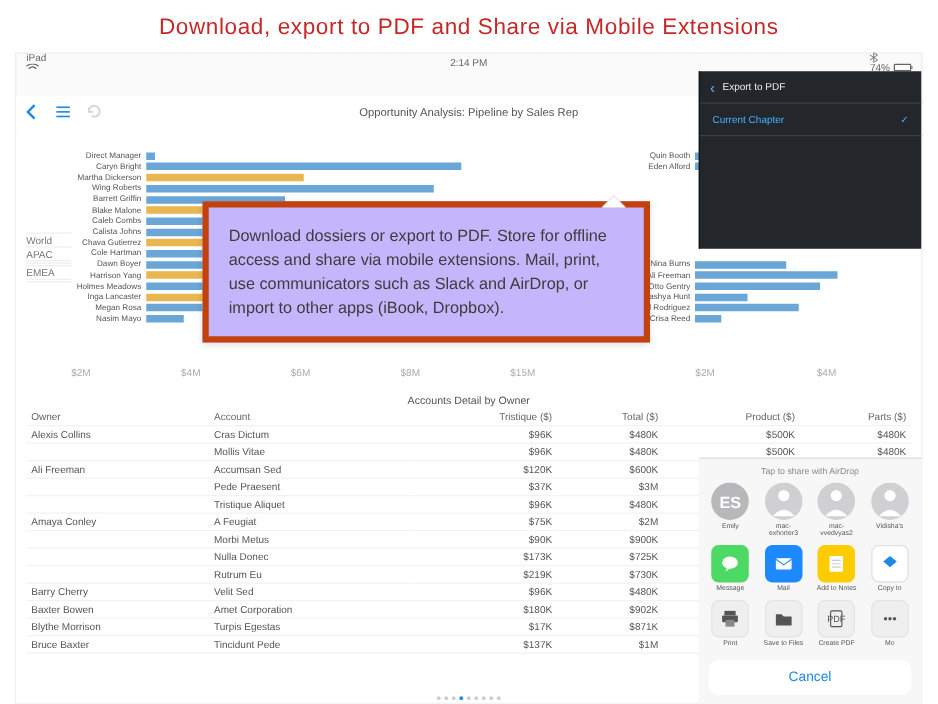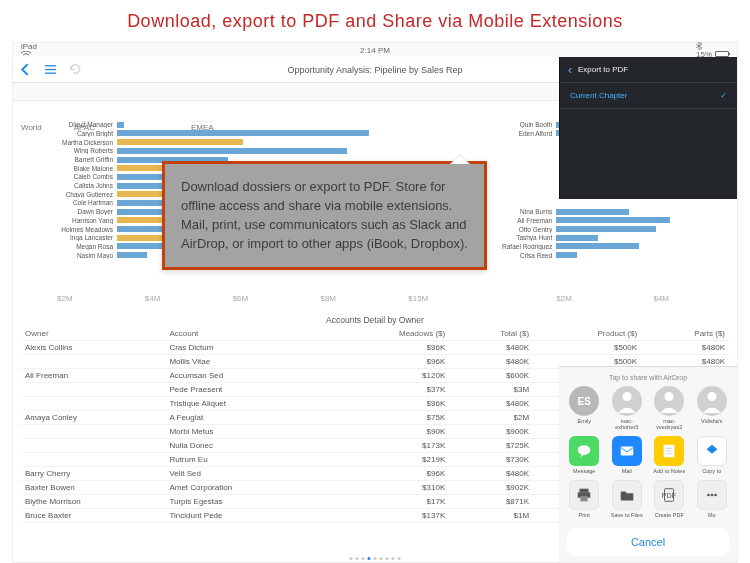--- a/index.html
+++ b/index.html
@@ -6,38 +6,38 @@
 html, body { width: 750px; height: 563px; background: #fff; overflow: hidden; position: relative; }
 .title-banner { text-align: center; color: #c62828; font-size: 18px; font-weight: 500; letter-spacing: .5px; padding: 11px 0 10px; }
 
 .device { position: absolute; left: 12px; right: 12px; top: 42px; bottom: 0; background:#fafafa; border:1px solid #eee; }
 
 .statusbar { display:flex; justify-content:space-between; align-items:center; height:14px; padding:0 8px; color:#666; font-size:7px; }
 .statusbar .center { position:absolute; left:50%; transform:translateX(-50%);text-align:right; } 
 .battery { display:inline-block; width:14px; height:6px; border:1px solid #666; border-radius:1px; position:relative; margin-left:3px; vertical-align:middle; }
 .battery::after{content:"";position:absolute;right:-2px;top:1px;width:1px;height:2px;background:#666;}
 
-.toolbar { display:flex; align-items:center; height:26px; border-bottom:1px solid #e0e0e0; background:#fff; padding:0 6px; position:relative;}
+.toolbar { display:flex; align-items:center; height:26px; border-bottom:1px solid #e0e0e0; background:#fff; padding:0 6px; position:relative;margin-top:20px;}
 .toolbar .left, .toolbar .right { display:flex; gap:12px; align-items:center; color:#1e88e5;}
 .toolbar .right { margin-left:auto; }
 .toolbar .title { position:absolute; left:50%; transform:translateX(-50%); color:#555; font-size:9px;}
 .icn { width:13px; height:13px; display:inline-flex; align-items:center; justify-content:center; }
 
 .segment { display:flex; height:18px; border-bottom:1px solid #eee; }
 .segment div{ flex:1; text-align:right; line-height:18px; color:#666; border-right:1px solid #eee;margin-top:32px;}
 .segment div:first-child{ background:#f4f4f4; color:#333; font-weight:500;}
 .segment div:last-child{border-right:none;}
 
 .content { position:absolute; top:58px; left:0; right:0; bottom:0; background:#fff; padding:4px 8px 0; overflow:hidden;}
 .chart-row { display:flex; gap:10px; height:200px; }
 .panel { position:relative; }
 .panel.left { flex:0 0 66%; }
 .panel.right { flex:1; }
 .panel h3 { text-align:center; font-weight:400; color:#555; font-size:8.5px; padding-bottom:2px;}
-.rowlabels { position:absolute; left:0; top:16px; bottom:14px; width:36px; display:flex; flex-direction:row; justify-content:space-between; font-size:6.5px; color:#777;gap:32px;}
+.rowlabels { position:absolute; left:0; top:16px; bottom:14px; width:36px; display:flex; flex-direction:column; justify-content:center; font-size:6.5px; color:#777;}
 .rowlabels span{ border-top:1px solid #eee; padding-top:1px;}
 .barzone { position:absolute; left:36px; right:0; top:16px; bottom:14px; display:flex; flex-direction:column; gap:1.2px; }
 .bar-row{ display:flex; align-items:center; height:7.5px;}
 .bar-row .lbl{ width:60px; text-align:right; padding-right:4px; font-size:6.5px; color:#555; white-space:nowrap; overflow:hidden;}
 .bar-row .track{ flex:1; height:6px; background:transparent; position:relative;}
 .bar-row .fill{ position:absolute; left:0; top:0; bottom:0; background:#6aa7d6; }
 .bar-row .fill.gold{ background:#e8b74f;}
 .xaxis{position:absolute;left:36px;right:0;bottom:2px;display:flex;justify-content:space-between;padding:0 60px 0 0;color:#aaa;font-size:6px;}
 
 .panel.right .bar-row .lbl{width:58px;}
@@ -58,32 +58,32 @@
 .popover { position:absolute; right:0; top:14px; width:178px; background:#23272b; color:#c8ced3; border-left:1px solid #111; z-index:5;}
 .popover .hd{ display:flex; align-items:center; height:26px; padding:0 8px; color:#eee; font-size:9px; border-bottom:1px solid #3a3f44;}
 .popover .hd .bk{ color:#5eb3ff; margin-right:6px; font-size:12px;}
 .popover .opt{ padding:8px 10px; font-size:8px; border-bottom:1px solid #3a3f44; display:flex; justify-content:space-between; align-items:center;}
 .popover .opt.sel{ color:#46b2ff;}
 .popover .spacer{height:90px;}
 
 .sharesheet{ position:absolute; right:0; bottom:0; width:178px; background:#f7f7f8; border-top:1px solid #ddd; z-index:6; padding:4px 0 6px;}
 .sharesheet .caption{ text-align:center; color:#888; font-size:7px; padding:3px 0 5px;}
 .sharesheet .row{ display:flex; gap:8px; padding:0 8px 6px; overflow:hidden;}
-.sharesheet .circle{ width:30px;height:30px;border-radius:50%;background:#d0d0d2;display:flex;align-items:center;justify-content:center;color:#fff;font-size:10px;}
+.sharesheet .circle{ width:30px;height:30px;border-radius:50%;background:#d0d0d2;display:flex;align-items:center;justify-content:center;color:#fff;font-size:13px;}
 .sharesheet .circle.es{background:#b8b8bb;font-weight:600;}
 .sharesheet .col{ display:flex; flex-direction:column; align-items:center; gap:2px; width:36px;}
 .sharesheet .col .txt{ font-size:5.5px; color:#555; text-align:center;}
 .sharesheet .appicn{ width:30px;height:30px;border-radius:6px;display:flex;align-items:center;justify-content:center;}
 .sharesheet .appicn svg{width:18px;height:18px;}
 .bg-green{background:#4cd964;} .bg-blue{background:#1e88ff;} .bg-yellow{background:#ffcc00;}
 .bg-white{background:#fff;border:1px solid #e0e0e0;}
 .bg-gray{background:#efefef;border:1px solid #e3e3e3;}
 .sharesheet .cancel{ margin:4px 8px 0; background:#fff; border-radius:8px; text-align:center; padding:8px 0; color:#1e88e5; font-size:11px; font-weight:500;}
 
-.tooltip{ position:absolute; left:149px; top:118px; width:325px; background:#a3a3a3; border:3px solid #c2410c; padding:14px 16px; font-size:13px; line-height:1.45; color:#3c3c3c; z-index:10; box-shadow:0 2px 6px rgba(0,0,0,.15);}
+.tooltip{ position:absolute; left:149px; top:118px; width:358px; background:#c4b5fd; border:5px solid #c2410c; padding:14px 16px; font-size:13px; line-height:1.45; color:#3c3c3c; z-index:10; box-shadow:0 2px 6px rgba(0,0,0,.15);}
 .tooltip::after{content:"";position:absolute;top:-9px;right:15px;width:0;height:0;border-left:9px solid transparent;border-right:9px solid transparent;border-bottom:9px solid #fff;}
 .tooltip::before{content:"";position:absolute;top:-10px;right:14px;width:0;height:0;border-left:10px solid transparent;border-right:10px solid transparent;border-bottom:10px solid #ddd;}
 
 svg{display:block;}
 </style>
 </head>
 <body>
 
 <div class="title-banner">Download, export to PDF and Share via Mobile Extensions</div>
 
@@ -94,21 +94,21 @@
       <span>iPad</span>&nbsp;
       <svg width="10" height="7">
           <path d="M0 2 Q5 -2 10 2 M2 4 Q5 1 8 4 M5 6 L5 6" stroke="#666" stroke-width="1" fill="none"></path>
         </svg>
     </span>
     <span class="center">2:14 PM</span>
     <span>
       <svg width="8" height="8">
           <path d="M3 0 L6 2 L3 4 L6 6 L3 8 Z M3 4 L0 2 M3 4 L0 6" stroke="#666" stroke-width=".7" fill="none"></path>
         </svg>
-      <span>15%</span><span class="battery"></span>
+      <span>74%</span><span class="battery"></span>
     </span>
   </div>
 
   <div class="toolbar">
     <div class="left">
       <span class="icn">
           <svg viewBox="0 0 12 12">
             <path d="M8 1 L3 6 L8 11" stroke="#1e88e5" stroke-width="1.8" fill="none"></path>
           </svg>
         </span>
@@ -387,21 +387,21 @@
       </div>
     </div>
 
     <div class="table">
       <h3>Accounts Detail by Owner</h3>
       <table>
         <thead>
             <tr id="thead">
               <th>Owner</th>
               <th>Account</th>
-              <th class="num">Meadows ($)</th>
+              <th class="num">Tristique ($)</th>
               <th class="num">Total ($)</th>
               <th class="num">Product ($)</th>
               <th class="num">Parts ($)</th>
             </tr>
           </thead>
         <tbody id="tbody">
             <tr>
               <td>Alexis Collins</td>
               <td>Cras Dictum</td>
               <td class="num">$96K</td>
@@ -477,21 +477,21 @@
               <td>Barry Cherry</td>
               <td>Velit Sed</td>
               <td class="num">$96K</td>
               <td class="num">$480K</td>
               <td class="num">$500K</td>
               <td class="num">$480K</td>
             </tr>
             <tr>
               <td>Baxter Bowen</td>
               <td>Amet Corporation</td>
-              <td class="num">$310K</td>
+              <td class="num">$180K</td>
               <td class="num">$902K</td>
               <td class="num">$740K</td>
               <td class="num">$901K</td>
             </tr>
             <tr>
               <td>Blythe Morrison</td>
               <td>Turpis Egestas</td>
               <td class="num">$17K</td>
               <td class="num">$871K</td>
               <td class="num">$806K</td>

